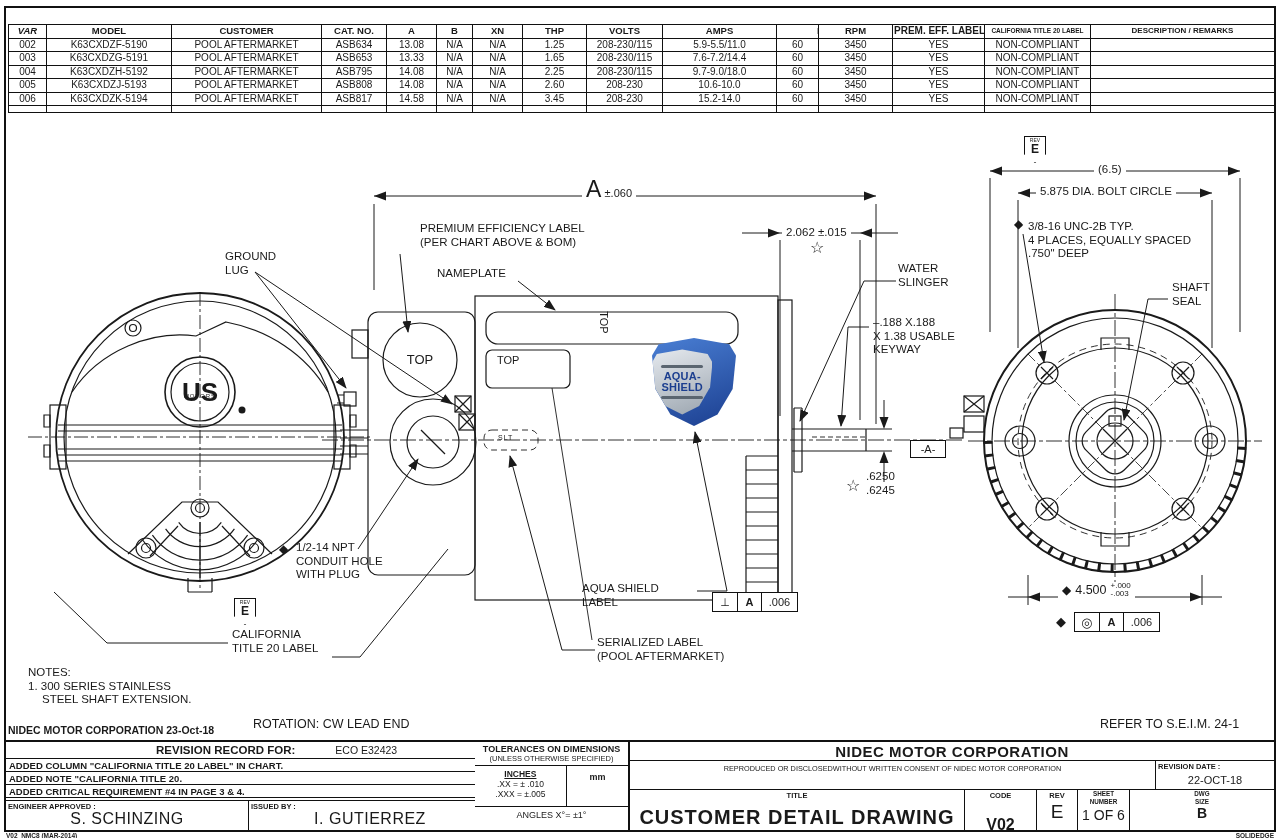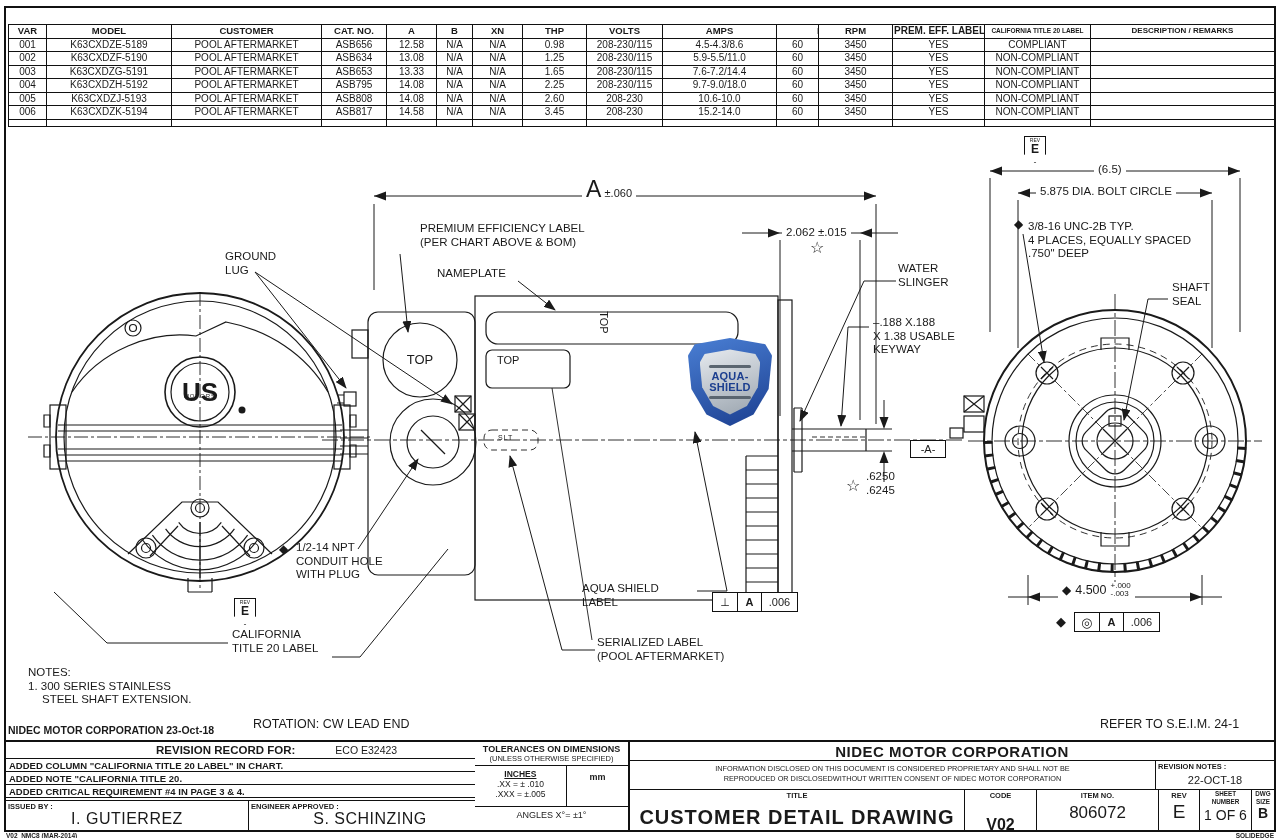--- a/index.html
+++ b/index.html
@@ -20,23 +20,23 @@
   .wbg{background:#fff;padding:0 4px}
   .sym{position:absolute;z-index:3;line-height:1}
   .fcf{position:absolute;display:flex;z-index:3;background:#fff}
   .fcf span{border:1.5px solid #111;border-left:none;font-size:11px;height:20px;display:flex;align-items:center;justify-content:center}
   .fcf span:first-child{border-left:1.5px solid #111}
   .datumbox{position:absolute;border:1.5px solid #111;width:36px;height:18px;font-size:11px;display:flex;align-items:center;justify-content:center;background:#fff;z-index:3}
   .revflag{position:absolute;width:22px;height:27px;border:1.3px solid #111;clip-path:polygon(0 0,100% 0,100% 68%,50% 100%,0 68%);text-align:center;z-index:3;background:#fff}
   .revflag .s{font-size:5px;display:block;line-height:1.4}
   .revflag .b{font-size:12px;font-weight:bold;line-height:.9;display:block}
   
-  .shield{position:absolute;left:688px;top:338px;width:84px;height:88px;z-index:3;
+  .shield{position:absolute;left:652px;top:338px;width:84px;height:88px;z-index:3;
     clip-path:polygon(50% 0,92% 7%,100% 20%,96% 58%,78% 87%,50% 100%,22% 87%,4% 58%,0 20%,8% 7%);
-    display:flex;align-items:center;justify-content:center}
+    display:flex;align-items:center;}
   .shield-in{width:72%;height:74%;clip-path:polygon(50% 0,92% 7%,100% 20%,96% 58%,78% 87%,50% 100%,22% 87%,4% 58%,0 20%,8% 7%);
     display:flex;flex-direction:column;align-items:center;justify-content:center;text-align:center}
   .shield .t{font-size:11px;font-weight:bold;letter-spacing:.2px;line-height:1}
   .shield .bar{height:3px;width:70%;border-radius:2px;margin:3px 0}
   
   .blk{position:absolute;top:740px;height:92px;border:2px solid #111;background:#fff;z-index:4}
   .rr-head{height:17px;border-bottom:1.3px solid #111;display:flex;align-items:center}
   .rr-title{font-size:11.5px;font-weight:bold;margin-left:150px}
   .rr-eco{font-size:10.5px;margin-left:40px}
   .rev-entry{font-size:9.5px;font-weight:bold;border-bottom:1.3px solid #111;height:13px;line-height:13px;padding-left:3px;white-space:nowrap;overflow:hidden}
@@ -201,56 +201,39 @@
     <g fill="#1a1a1a" stroke="none">
       <text x="200" y="401" text-anchor="middle" font-size="26" font-weight="bold" font-family="DejaVu Serif, serif">US</text>
       <text x="200" y="398" text-anchor="middle" font-size="6" letter-spacing="1">MOTORS</text>
     </g>
   </g>
 </svg>
 
 <table id="spec">
   <thead>
       <tr>
-        <th style="width: 38px;">VAR</th>
+        <th style="width: 38px; font-style: italic;">VAR</th>
         <th style="width: 125px;">MODEL</th>
         <th style="width: 150px;">CUSTOMER</th>
         <th style="width: 65px;">CAT. NO.</th>
         <th style="width: 50px;">A</th>
         <th style="width: 36px;">B</th>
         <th style="width: 50px;">XN</th>
         <th style="width: 64px;">THP</th>
         <th style="width: 76px;">VOLTS</th>
         <th style="width: 114px;">AMPS</th>
         <th style="width: 40px; padding-left: 40px;">HZ</th>
         <th style="width: 74px;">RPM</th>
         <th style="width: 92px;">PREM. EFF. LABEL</th>
         <th style="width: 106px;">CALIFORNIA TITLE 20 LABEL</th>
         <th style="width: 184px;">DESCRIPTION / REMARKS</th>
       </tr>
     </thead>
   <tbody>
       <tr>
-        <td>001</td>
-        <td>K63CXDZE-5189</td>
-        <td>POOL AFTERMARKET</td>
-        <td>ASB656</td>
-        <td>12.58</td>
-        <td>N/A</td>
-        <td>N/A</td>
-        <td>0.98</td>
-        <td>208-230/115</td>
-        <td>4.5-4.3/8.6</td>
-        <td>60</td>
-        <td>3450</td>
-        <td>YES</td>
-        <td>COMPLIANT</td>
-        <td></td>
-      </tr>
-      <tr>
         <td>002</td>
         <td>K63CXDZF-5190</td>
         <td>POOL AFTERMARKET</td>
         <td>ASB634</td>
         <td>13.08</td>
         <td>N/A</td>
         <td>N/A</td>
         <td>1.25</td>
         <td>208-230/115</td>
         <td>5.9-5.5/11.0</td>
@@ -467,26 +450,26 @@
     <span class="rr-title">REVISION RECORD FOR:</span>
     <span class="rr-eco">ECO E32423</span>
   </div>
   <div>
       <div class="rev-entry">ADDED COLUMN "CALIFORNIA TITLE 20 LABEL" IN CHART.</div>
       <div class="rev-entry">ADDED NOTE "CALIFORNIA TITLE 20.</div>
       <div class="rev-entry">ADDED CRITICAL REQUIREMENT #4 IN PAGE 3 &amp; 4.</div>
     </div>
   <div class="rr-issued">
     <div class="rr-cell">
+      <span class="mini-label">ENGINEER APPROVED :</span>
+      <div class="rr-name">S. SCHINZING</div>
+    </div>
+    <div class="rr-cell">
       <span class="mini-label">ISSUED BY :</span>
       <div class="rr-name">I. GUTIERREZ</div>
-    </div>
-    <div class="rr-cell">
-      <span class="mini-label">ENGINEER APPROVED :</span>
-      <div class="rr-name">S. SCHINZING</div>
     </div>
   </div>
 </div>
 
 <div class="blk" style="left:475px;width:155px;border-left:none">
   <div class="tol-title">TOLERANCES ON DIMENSIONS</div>
   <div class="tol-sub">(UNLESS OTHERWISE SPECIFIED)</div>
   <div class="tol-body">
     <div class="tol-left">
       <div style="text-decoration:underline;font-weight:bold">INCHES</div>
@@ -497,41 +480,36 @@
       <span style="font-weight:bold">mm</span>
     </div>
   </div>
   <div class="tol-angles">ANGLES  X°= ±1°</div>
 </div>
 
 <div class="blk" style="left:630px;width:646px;border-left:none">
   <div class="tb-company">NIDEC MOTOR CORPORATION</div>
   <div class="tb-mid">
     <div class="tb-prop">
-      <div>INFORMATION DISCLOSED ON THIS DOCUMENT IS CONSIDERED PROPRIETARY AND SHALL NOT BE</div>
         <div>REPRODUCED OR DISCLOSEDWITHOUT WRITTEN CONSENT OF NIDEC MOTOR CORPORATION</div>
     </div>
     <div class="tb-revdate">
-      <span class="mini-label">REVISION NOTES :</span>
+      <span class="mini-label">REVISION DATE :</span>
       <span>22-OCT-18</span>
     </div>
   </div>
   <div class="tb-bottom">
     <div class="tb-cell" style="width:335px">
       <span class="tb-lab">TITLE</span>
       <div style="font-size:20px;font-weight:bold;letter-spacing:1px;margin-top:6px">CUSTOMER  DETAIL  DRAWING</div>
     </div>
     <div class="tb-cell" style="width:72px">
       <span class="tb-lab">CODE</span>
       <div style="font-size:16px;font-weight:bold;margin-top:16px">V02</div>
     </div>
-    <div class="tb-cell" style="width:122px">
-      <span class="tb-lab">ITEM NO.</span>
-      <div style="font-size:17px;margin-top:3px">806072</div>
-    </div>
     <div class="tb-cell" style="width:41px">
       <span class="tb-lab">REV</span>
       <div style="font-size:19px;margin-top:1px">E</div>
     </div>
     <div class="tb-cell" style="width:52px">
       <span class="tb-lab2">SHEET</span>
       <span class="tb-lab2">NUMBER</span>
       <div style="font-size:14px;margin-top:2px">1  OF  6</div>
     </div>
     <div class="tb-cell" style="flex:1">

